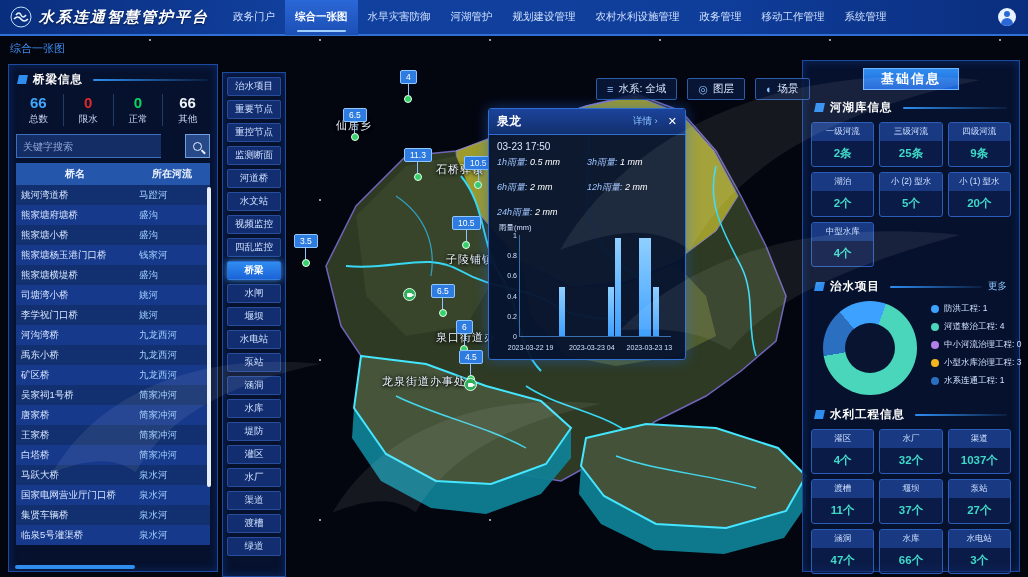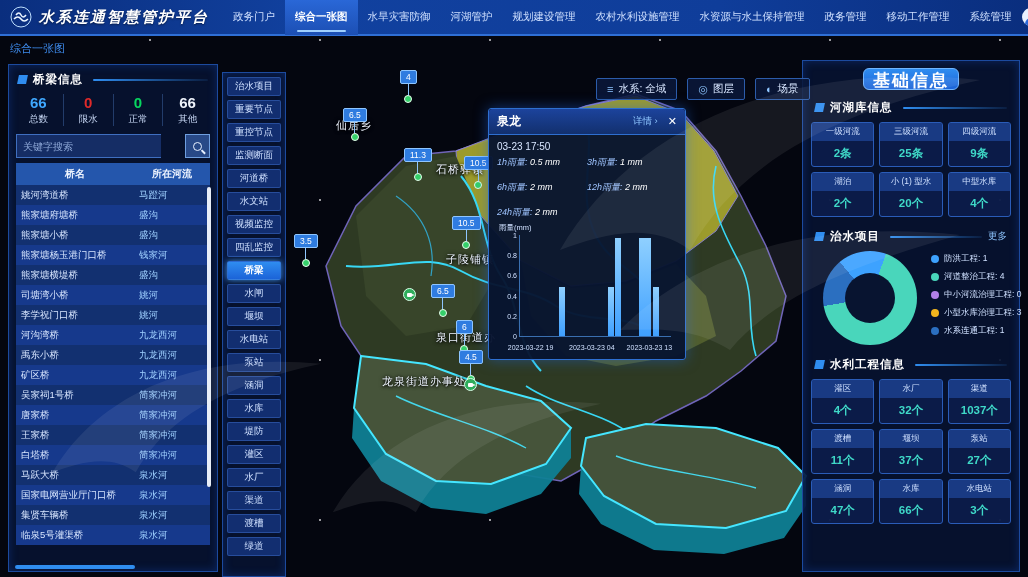--- a/index.html
+++ b/index.html
@@ -111,22 +111,22 @@
   .rainchart { position:relative; margin-top:4px; height:128px; }
   .ylab { position:absolute; left:2px; top:0; color:#cfe0ff; font-size:7.5px; }
   .plot { position:absolute; left:22px; right:6px; top:12px; bottom:14px;
     border-left:1px solid #3a6fb0; border-bottom:1px solid #3a6fb0; }
   .ytick { position:absolute; right:100%; padding-right:3px; transform:translateY(-50%);
     color:#cfe0ff; font-size:7px; }
   .bar { position:absolute; bottom:0; width:6px; background:linear-gradient(180deg,#7fc4ff,#2f8df0); }
   .xlab { position:absolute; bottom:0; color:#cfe0ff; font-size:7px; white-space:nowrap; }
   
   .right-panel { left:802px; top:60px; width:218px; height:512px; padding:5px 6px; }
-  .tab-btn { display:block; margin:2px auto 6px; width:96px; height:22px; border:1px solid #6fb4ff; border-radius:6px;
-    background:linear-gradient(180deg,#2f8df0,#1b63d8); color:#fff; font-size:17px; font-weight:bold;
+  .tab-btn { display:block; margin:2px auto 6px; width:96px; height:22px; border:1px solid #6fb4ff; border-radius:0;
+    background:linear-gradient(180deg,#2f8df0,#1b63d8); color:#fff; font-size:13px; font-weight:bold;
     letter-spacing:2px; cursor:pointer; font-family:inherit; }
   .cards3 { display:grid; grid-template-columns:repeat(3,1fr); gap:5px; margin:4px 2px 8px; }
   .card { border:1px solid #2a5cb8; border-radius:3px; background:rgba(15,35,90,.6); overflow:hidden; }
   .card .cl { display:block; background:rgba(40,90,190,.5); color:#cfe0ff; font-size:8.5px; text-align:center;
     padding:3px 1px; white-space:nowrap; overflow:hidden; text-overflow:ellipsis; }
   .card .cv { display:block; color:#3fd9c8; font-size:11.5px; font-weight:bold; text-align:center; padding:5px 0 5px; }
   .donut-row { display:flex; align-items:center; margin:4px 0 8px; }
   .donut { width:94px; height:94px; border-radius:50%; margin-left:14px; position:relative; flex:0 0 auto; }
   .donut::after { content:""; position:absolute; left:22px; top:22px; width:50px; height:50px; border-radius:50%;
     background:#081430; }
@@ -248,21 +248,20 @@
       </svg>
       <span class="nav-title">水系连通智慧管护平台</span>
     </div>
     <div class="nav-items" id="nav-items">
         <div class="nav-item">政务门户</div>
         <div class="nav-item active">综合一张图</div>
         <div class="nav-item">水旱灾害防御</div>
         <div class="nav-item">河湖管护</div>
         <div class="nav-item">规划建设管理</div>
         <div class="nav-item">农村水利设施管理</div>
-        <div class="nav-item">水资源与水土保持管理</div>
         <div class="nav-item">政务管理</div>
         <div class="nav-item">移动工作管理</div>
         <div class="nav-item">系统管理</div>
       </div>
     <div class="nav-user">
       <span class="avatar"></span>
 
     </div>
   </div>
 
@@ -467,20 +466,24 @@
         </div>
         <div class="card">
           <span class="cl">四级河流</span>
           <span class="cv">9条</span>
         </div>
         <div class="card">
           <span class="cl">湖泊</span>
           <span class="cv">2个</span>
         </div>
         <div class="card">
+          <span class="cl">小 (2) 型水</span>
+          <span class="cv">5个</span>
+        </div>
+        <div class="card">
           <span class="cl">小 (1) 型水</span>
           <span class="cv">20个</span>
         </div>
         <div class="card">
           <span class="cl">中型水库</span>
           <span class="cv">4个</span>
         </div>
       </div>
 
     <div class="sec-head">

